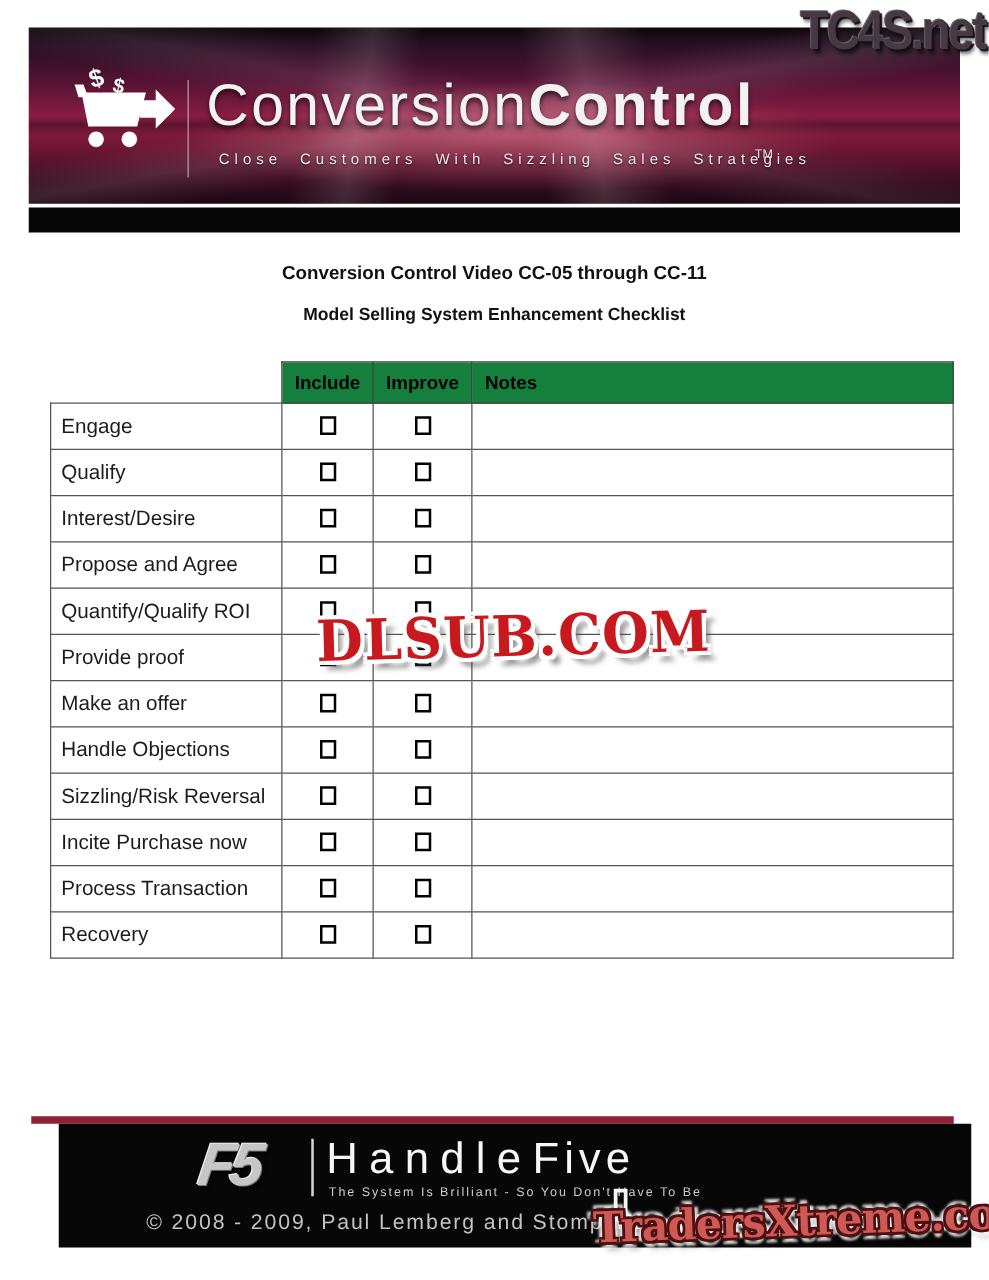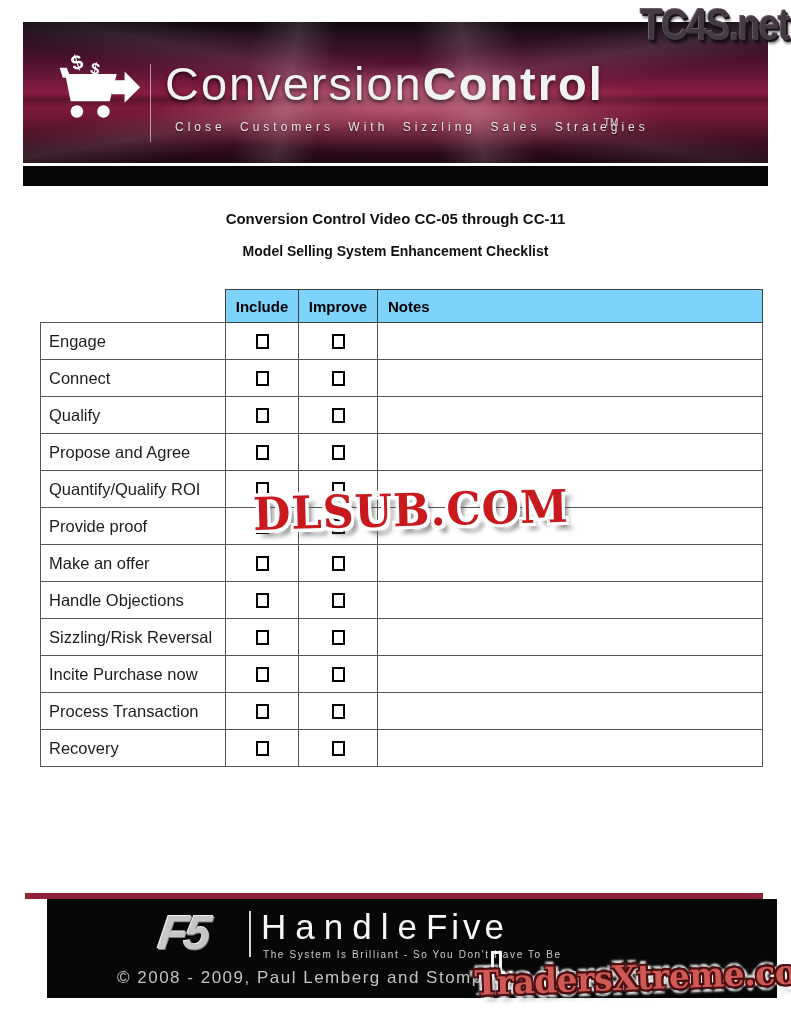--- a/index.html
+++ b/index.html
@@ -89,21 +89,21 @@
     position:absolute; left:40px; top:289px; width:722px;
     border-collapse:collapse; table-layout:fixed;
   }
   table.checklist col.c-label { width:185px; }
   table.checklist col.c-include { width:73px; }
   table.checklist col.c-improve { width:79px; }
   table.checklist col.c-notes { width:385px; }
   table.checklist th, table.checklist td { border:1px solid #555; }
   table.checklist th.corner { border:none; background:#fff; }
   table.checklist thead th {
-    background:#7dd3fc; height:33px; font-size:15px; font-weight:bold; color:#000;
+    background:#15803d; height:33px; font-size:15px; font-weight:bold; color:#000;
     border-color:#3f3f3f;
   }
   table.checklist thead th.notes-h { text-align:left; padding-left:10px; }
   table.checklist tbody td { height:37px; background:#fff; }
   td.label-cell {
     font-size:16.5px; line-height:17px; color:#1c1c1c;
     padding:2px 4px 2px 8px; vertical-align:middle;margin-left:35px;
   }
   td.check-cell { text-align:center; vertical-align:middle; }
   .checkbox {
@@ -194,31 +194,31 @@
     <td class="label-cell">Engage</td>
     <td class="check-cell">
       <span class="checkbox"></span>
     </td>
     <td class="check-cell">
       <span class="checkbox"></span>
     </td>
     <td class="notes-cell"></td>
   </tr>
       <tr>
-    <td class="label-cell">Connect</td>
-    <td class="check-cell">
-      <span class="checkbox"></span>
-    </td>
-    <td class="check-cell">
-      <span class="checkbox"></span>
-    </td>
-    <td class="notes-cell"></td>
-  </tr>
-      <tr>
     <td class="label-cell">Qualify</td>
+    <td class="check-cell">
+      <span class="checkbox"></span>
+    </td>
+    <td class="check-cell">
+      <span class="checkbox"></span>
+    </td>
+    <td class="notes-cell"></td>
+  </tr>
+      <tr>
+    <td class="label-cell">Interest/Desire</td>
     <td class="check-cell">
       <span class="checkbox"></span>
     </td>
     <td class="check-cell">
       <span class="checkbox"></span>
     </td>
     <td class="notes-cell"></td>
   </tr>
       <tr>
     <td class="label-cell">Propose and Agree</td>

